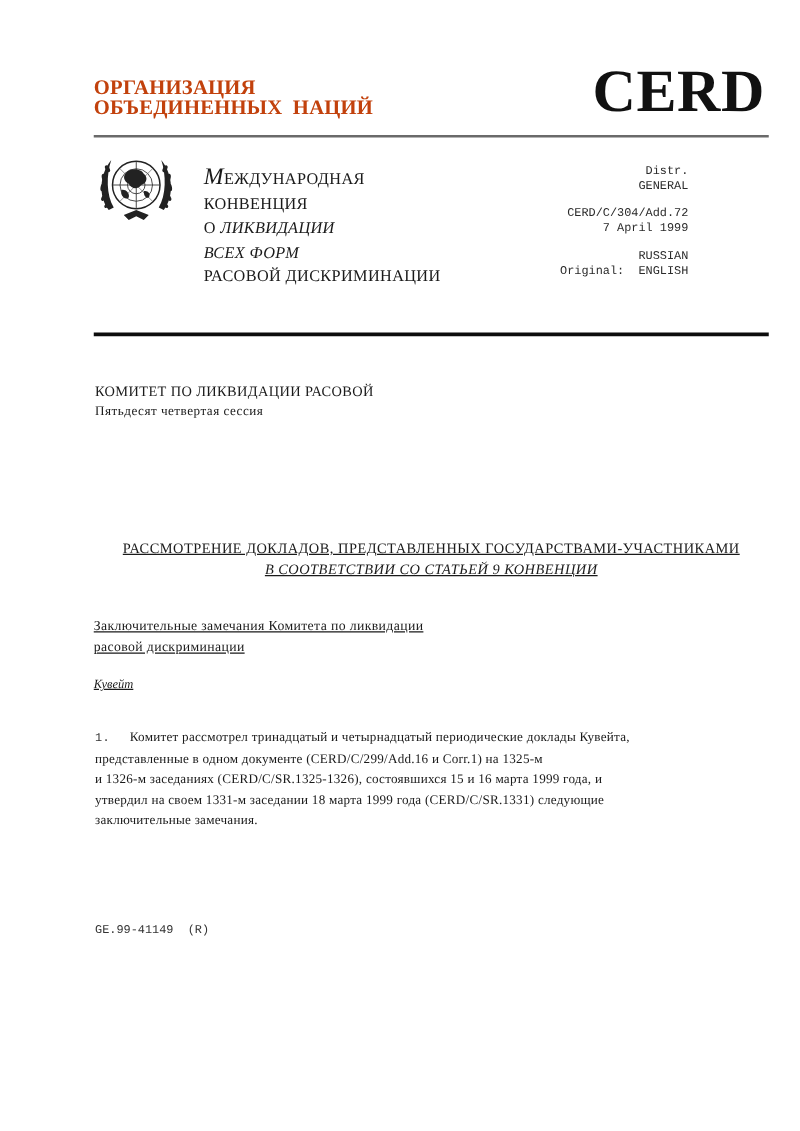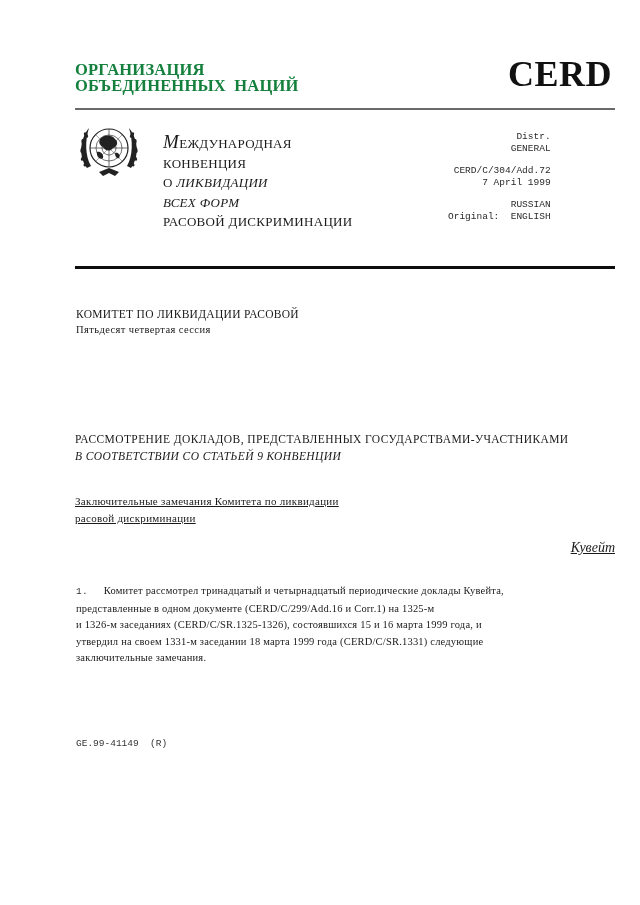--- a/index.html
+++ b/index.html
@@ -17,30 +17,30 @@
     }
     .abs { position: absolute; }
 
     .org-name {
       left: 75px; top: 62px;
       font-family: "Liberation Serif", serif;
       font-weight: bold;
       font-size: 16.5px;
       line-height: 16px;
       letter-spacing: 0.2px;
-      color: #15803d;
+      color: #c2410c;
     }
     .org-name div { white-space: nowrap; }
     .org-name .l2 { word-spacing: 4px; }
 
     .cerd-logo {
       right: 28px; top: 54px;
       font-family: "Liberation Serif", serif;
       font-weight: bold;
-      font-size: 36px;
+      font-size: 48px;
       line-height: 40px;
       letter-spacing: 0.5px;
       color: #111;
     }
 
     .rule-top {
       left: 75px; top: 108px;
       width: 540px; height: 2px;
       background: #6a6a6a;
     }
@@ -87,48 +87,50 @@
       line-height: 16px;
       color: #1a1a1a;
       letter-spacing: 0.3px;
     }
     .committee div { white-space: nowrap; }
     .committee .session { font-size: 10.5px; letter-spacing: 0.4px; }
 
     .heading {
       left: 75px; top: 431px;
       width: 540px;
+      text-align: center;
       font-family: "Liberation Serif", serif;
       font-size: 11.5px;
       line-height: 17px;
       color: #1a1a1a;
       letter-spacing: 0.4px;
+      text-decoration: underline;
     }
     .heading div { white-space: nowrap; }
     .heading .it { font-style: italic; }
 
     .subheading {
       left: 75px; top: 493px;
       width: 540px;
       text-align: left;
       font-family: "Liberation Serif", serif;
       font-size: 11px;
       line-height: 17px;
       color: #1a1a1a;
       letter-spacing: 0.3px;
     }
     .subheading div { white-space: nowrap; }
     .subheading span.u { text-decoration: underline; }
 
     .country {
       left: 75px; top: 540px;
       width: 540px;
-      text-align: right;
-      font-family: "Liberation Serif", serif;
-      font-size: 14px;
+      text-align: left;
+      font-family: "Liberation Serif", serif;
+      font-size: 10px;
       line-height: 16px;
       font-style: italic;
       text-decoration: underline;
       color: #1a1a1a;
     }
 
     .paragraph {
       left: 76px; top: 583px;
       width: 540px;
       font-family: "Liberation Serif", serif;

